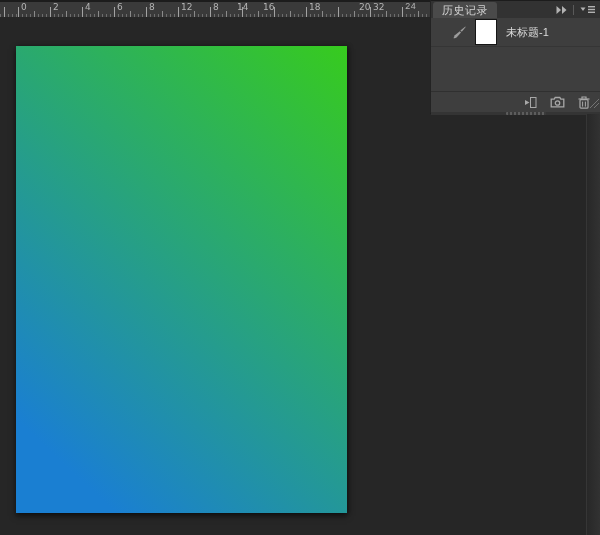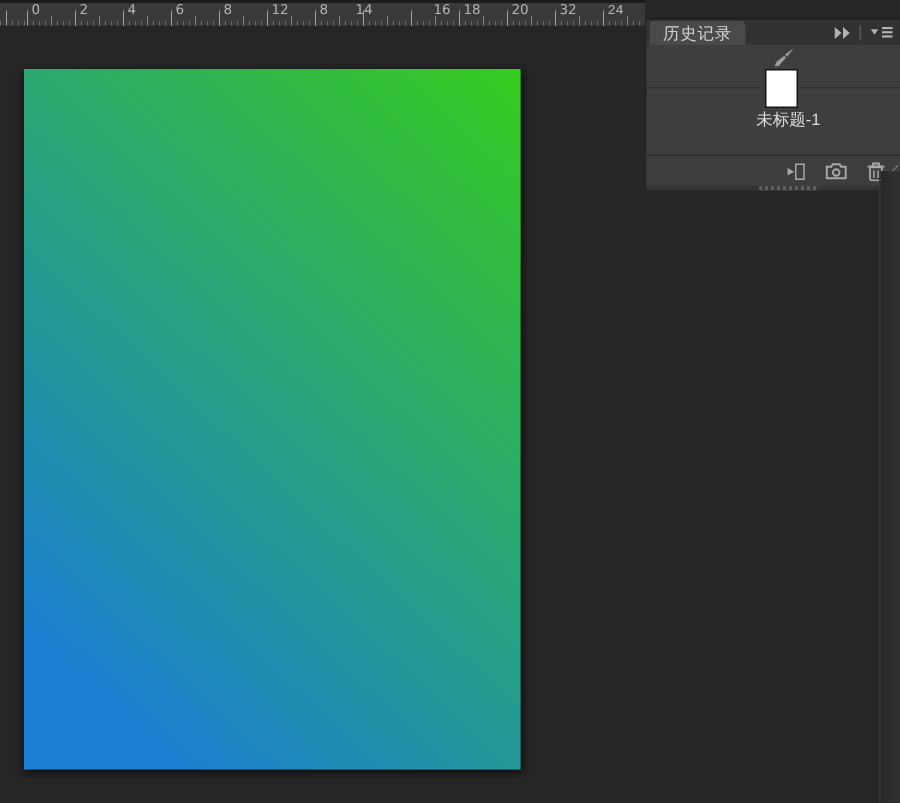--- a/index.html
+++ b/index.html
@@ -34,40 +34,39 @@
   .doc-canvas{
     position:absolute;left:16px;top:46px;width:331px;height:467px;
     box-shadow:0 3px 6px rgba(0,0,0,.55),2px 0 4px rgba(0,0,0,.3);
   }
 
   
   .panel{
     position:absolute;left:430px;top:0;width:170px;height:114px;
     background:#3e3e3e;border-left:1px solid #232323;border-bottom:1px solid #1d1d1d;
     box-sizing:border-box;
-    margin-top:12px;
   }
   .panel-header{
     position:relative;height:17px;background:#323232;border-top:1px solid #1c1c1c;
   }
   .panel-tab{
     position:absolute;left:2px;top:1px;height:16px;padding:0 9px;
     background:#4a4a4a;border-radius:3px 3px 0 0;
     display:flex;align-items:center;
   }
   .panel-tab span{font-size:11px;color:#d2d2d2;letter-spacing:.5px;}
   .header-icons{
     position:absolute;right:4px;top:3px;display:flex;align-items:center;gap:5px;
   }
   .header-icons .divider{width:1px;height:10px;background:#5a5a5a;}
   .icon-hit{background:none;border:none;padding:0;margin:0;display:flex;align-items:center;cursor:default;}
 
   .panel-rows{height:73px;overflow:hidden;}
   .history-row{
-    display:flex;align-items:center;padding-left:20px;box-sizing:border-box;width:100%;flex-direction:column;
+    display:flex;align-items:center;padding-left:20px;box-sizing:border-box;width:100%;
   }
   .history-row.snapshot-row{height:29px;border-bottom:1px solid #353535;}
   .history-row.state-row{height:22px;}
   .history-row.selected{background:var(--selection,#56708d);}
   .source-well{width:16px;display:flex;justify-content:center;align-items:center;margin-right:8px;flex:0 0 16px;}
   .source-well.empty i{display:block;width:11px;height:11px;border:1px solid rgba(255,255,255,.22);}
   .thumb{flex:0 0 auto;margin-right:9px;}
   .thumb-white{width:20px;height:24px;background:#ffffff;border:1px solid #161616;}
   .thumb-gradient{
     width:24px;height:12px;border:1px solid #bfc7d2;
@@ -102,23 +101,23 @@
   <div class="ruler-ticks"></div>
   <div>
       <span class="ruler-label" style="left: 21px;">0</span>
       <span class="ruler-label" style="left: 53px;">2</span>
       <span class="ruler-label" style="left: 85px;">4</span>
       <span class="ruler-label" style="left: 117px;">6</span>
       <span class="ruler-label" style="left: 149px;">8</span>
       <span class="ruler-label" style="left: 181px;">12</span>
       <span class="ruler-label" style="left: 213px;">8</span>
       <span class="ruler-label" style="left: 237px;">14</span>
-      <span class="ruler-label" style="left: 289px;">16</span>
+      <span class="ruler-label" style="left: 263px;">16</span>
       <span class="ruler-label" style="left: 309px;">18</span>
-      <span class="ruler-label" style="left: 341px;">20</span>
+      <span class="ruler-label" style="left: 359px;">20</span>
       <span class="ruler-label" style="left: 373px;">32</span>
       <span class="ruler-label" style="left: 405px; font-family: Liberation Mono, monospace;">24</span>
     </div>
 </div>
 
 <div class="doc-canvas" style="background: linear-gradient(43deg, rgb(26, 127, 210) 0%, rgb(26, 127, 210) 12%, rgb(55, 203, 30) 100%);"></div>
 
 <div class="panel">
   <div class="panel-header">
     <div class="panel-tab">

